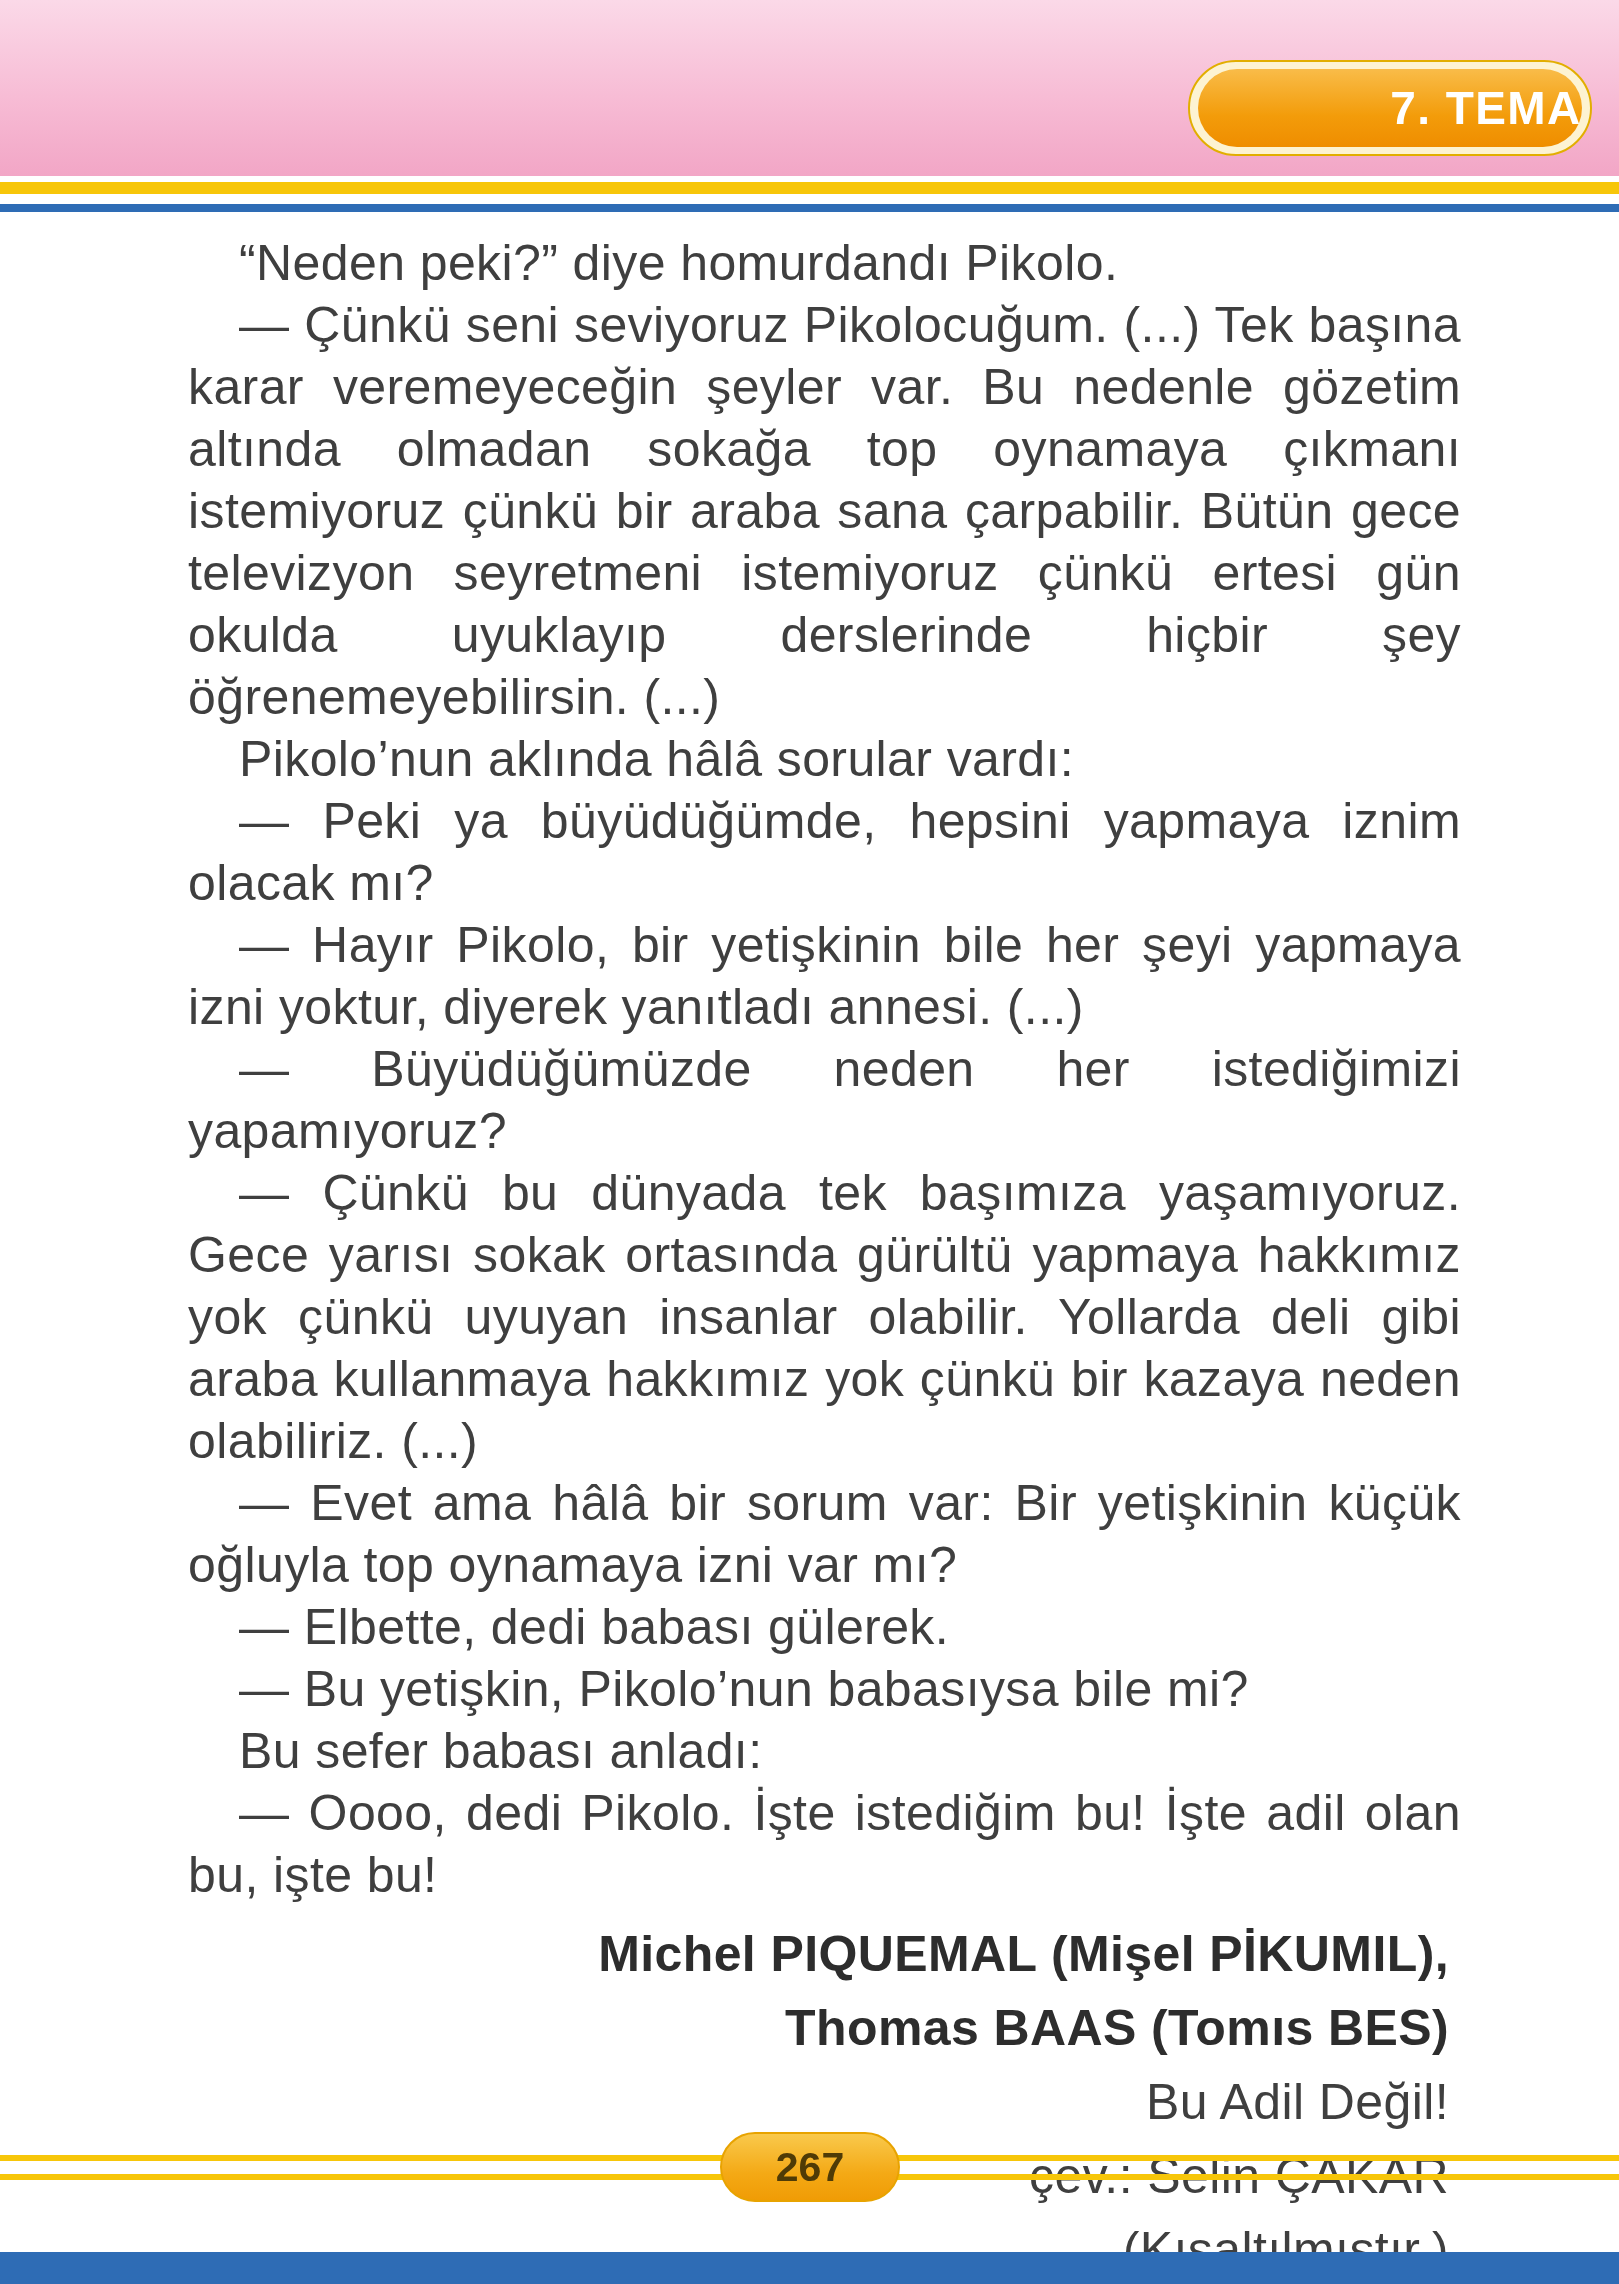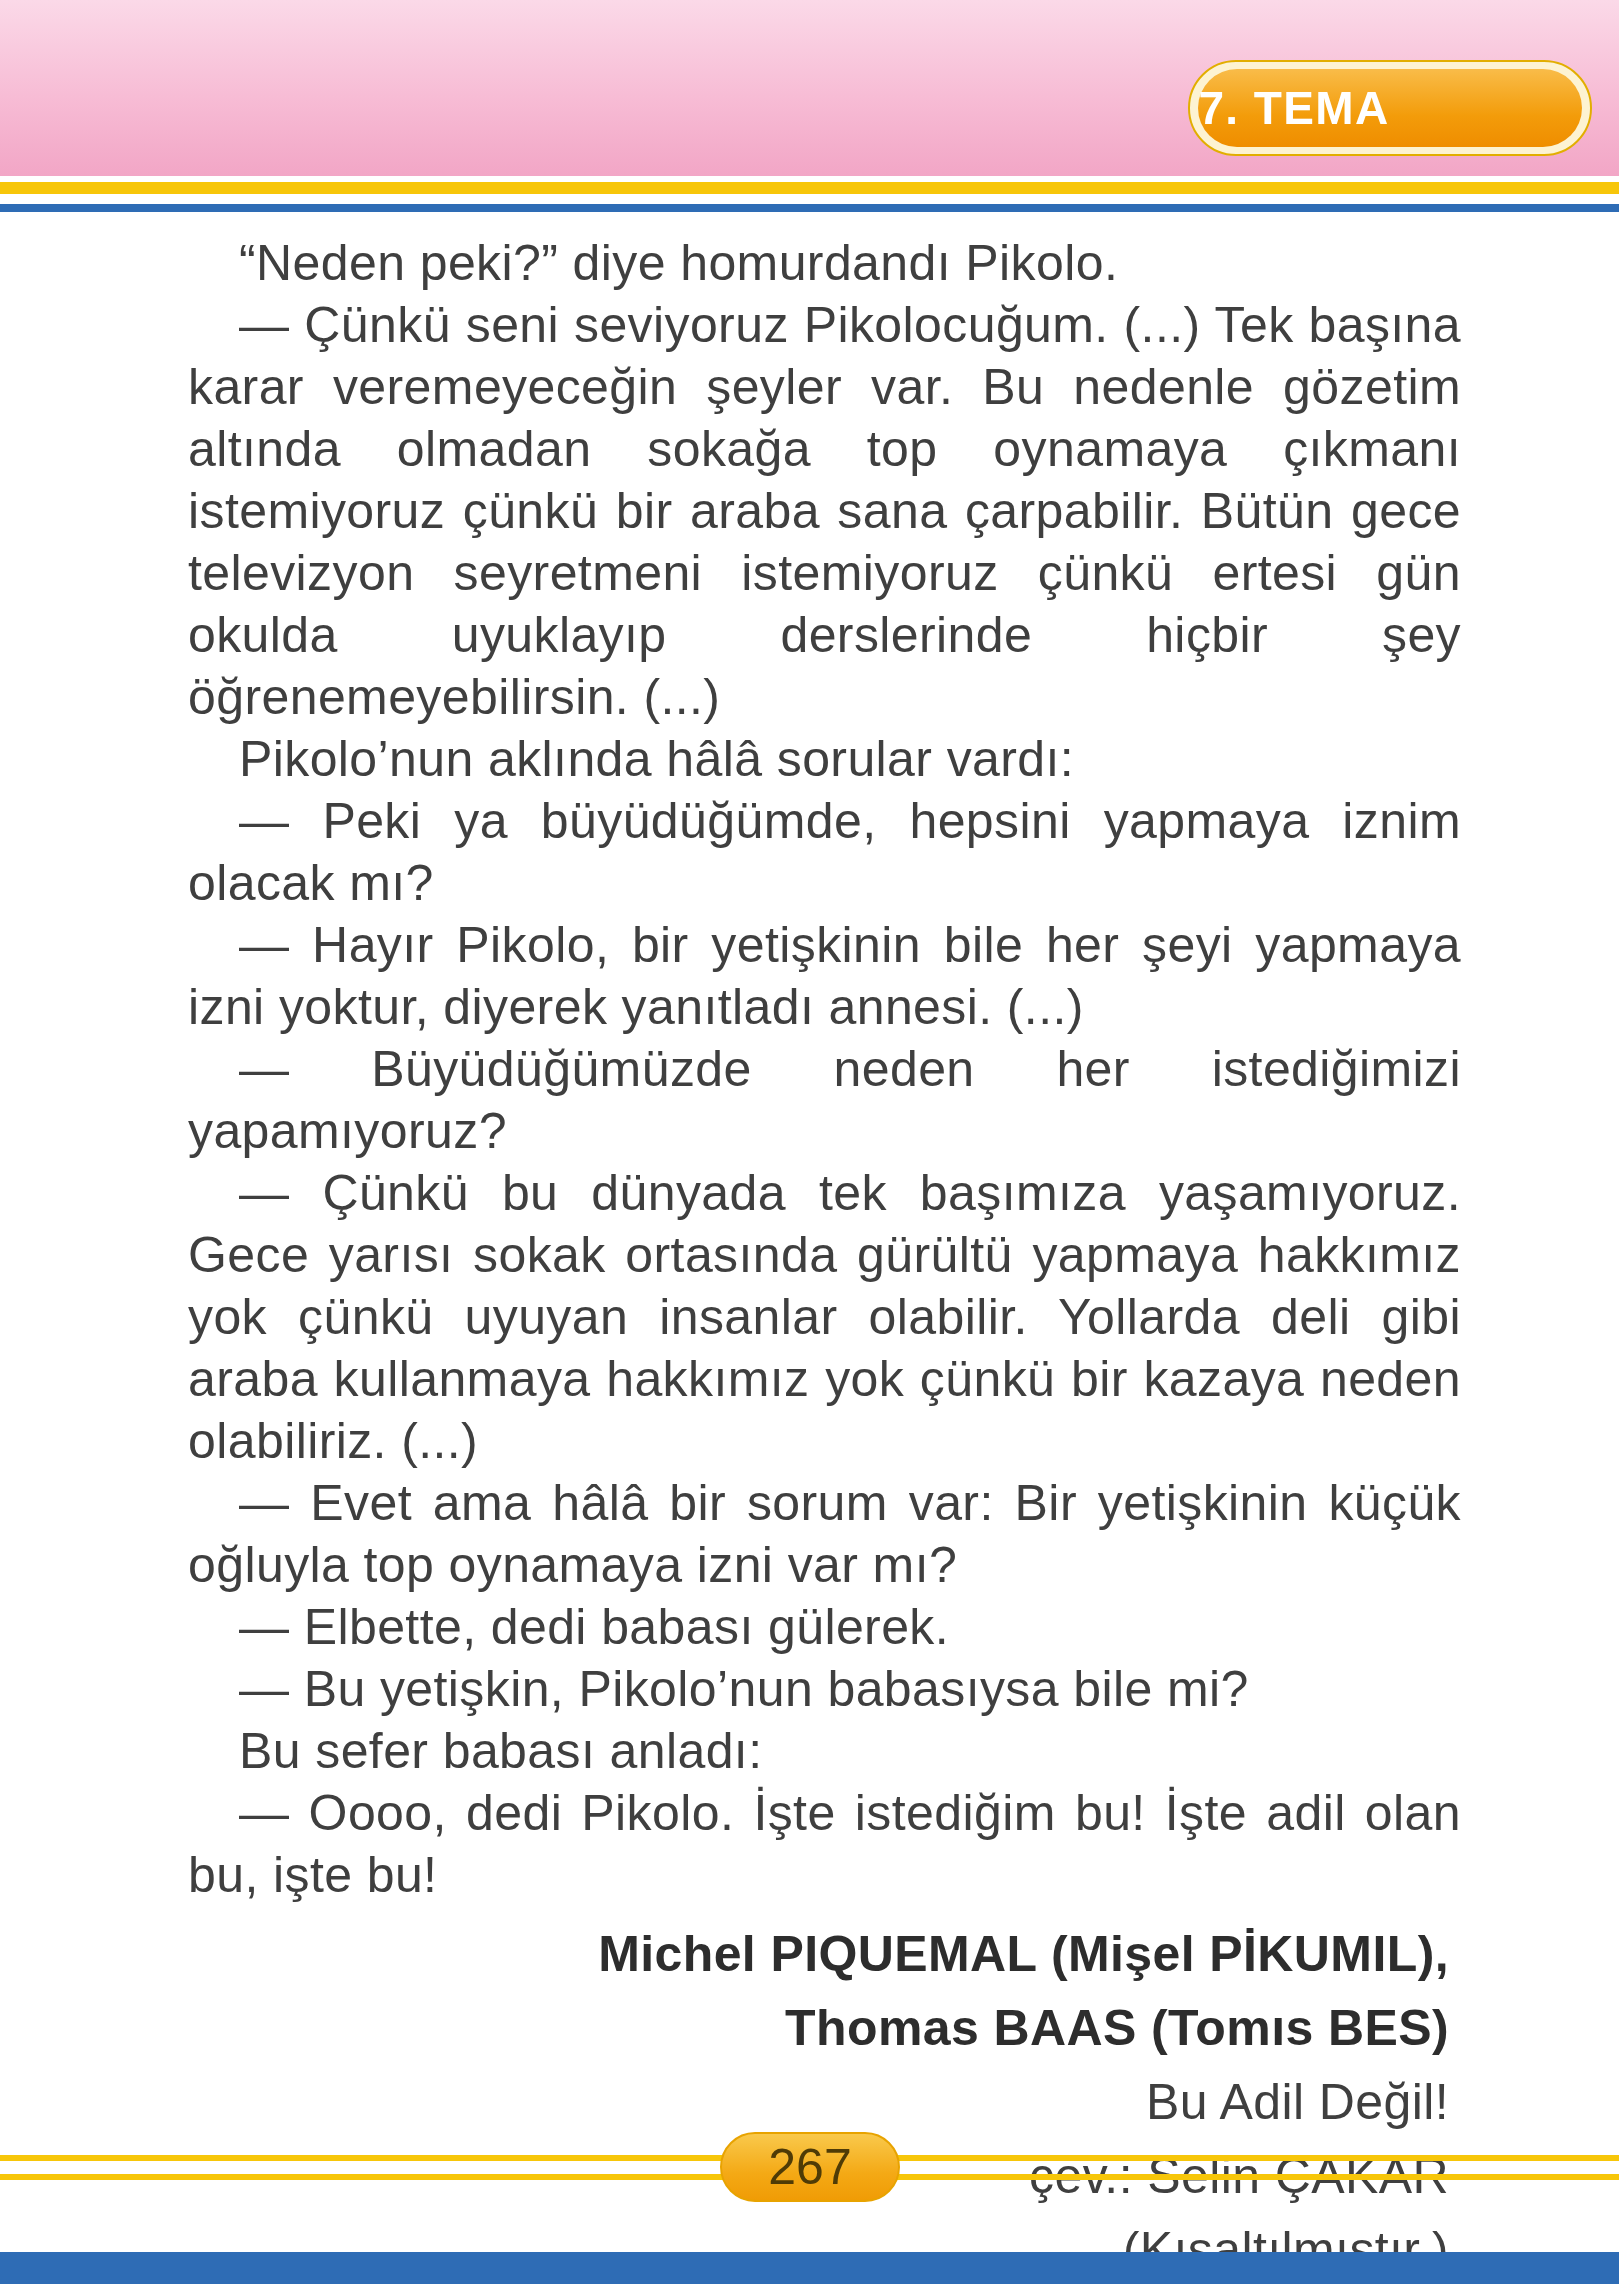--- a/index.html
+++ b/index.html
@@ -31,21 +31,21 @@
     border-radius: 63px;
     padding: 7px 8.4px;
   }
   .tema-inner {
     width: 100%;
     height: 100%;
     border-radius: 49px;
     background: linear-gradient(180deg, #f9bc49 0%, #f39c0a 60%, #ef8d00 100%);
     display: flex;
     align-items: center;
-    justify-content: flex-start;
+    justify-content: flex-end;
   }
   .tema-inner span {
     color: #ffffff;
     font-weight: bold;
     font-size: 46px;
     letter-spacing: 1.4px;
   }
   .rule-gold {
     height: 12.7px;
     background: #f7c609;
@@ -111,22 +111,22 @@
     width: 180px;
     height: 70px;
     background: linear-gradient(180deg, #f9c94c 0%, #f4a915 60%, #f09c05 100%);
     border: 2.8px solid #e8a300;
     border-radius: 37px;
     display: flex;
     align-items: center;
     justify-content: center;
   }
   .page-pill span {
-    font-size: 50px;
-    font-weight: normal;
+    font-size: 41px;
+    font-weight: bold;
     color: #4f3b06;
   }
   .bottom-band {
     position: absolute;
     left: 0;
     right: 0;
     bottom: 0;
     height: 32px;
     background: #2e6cb5;
   }

